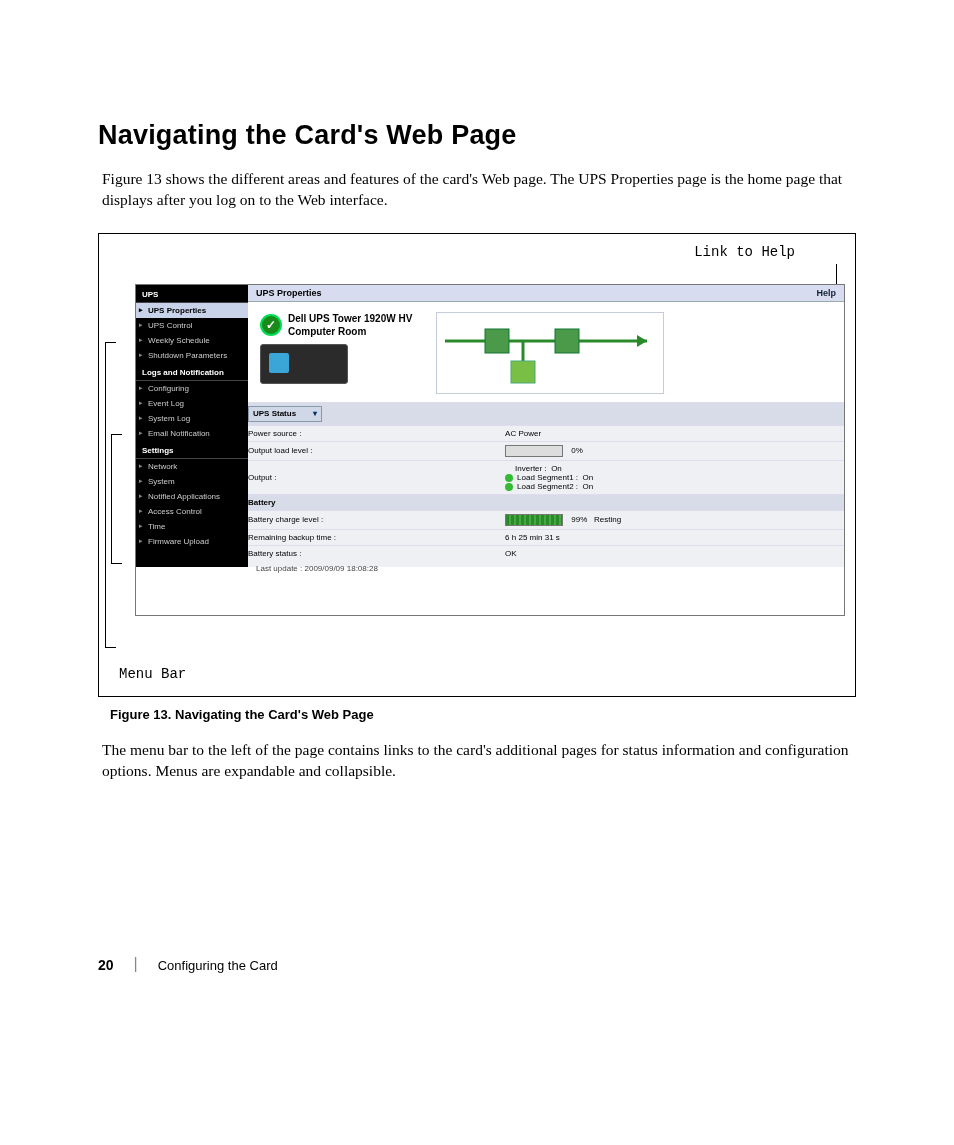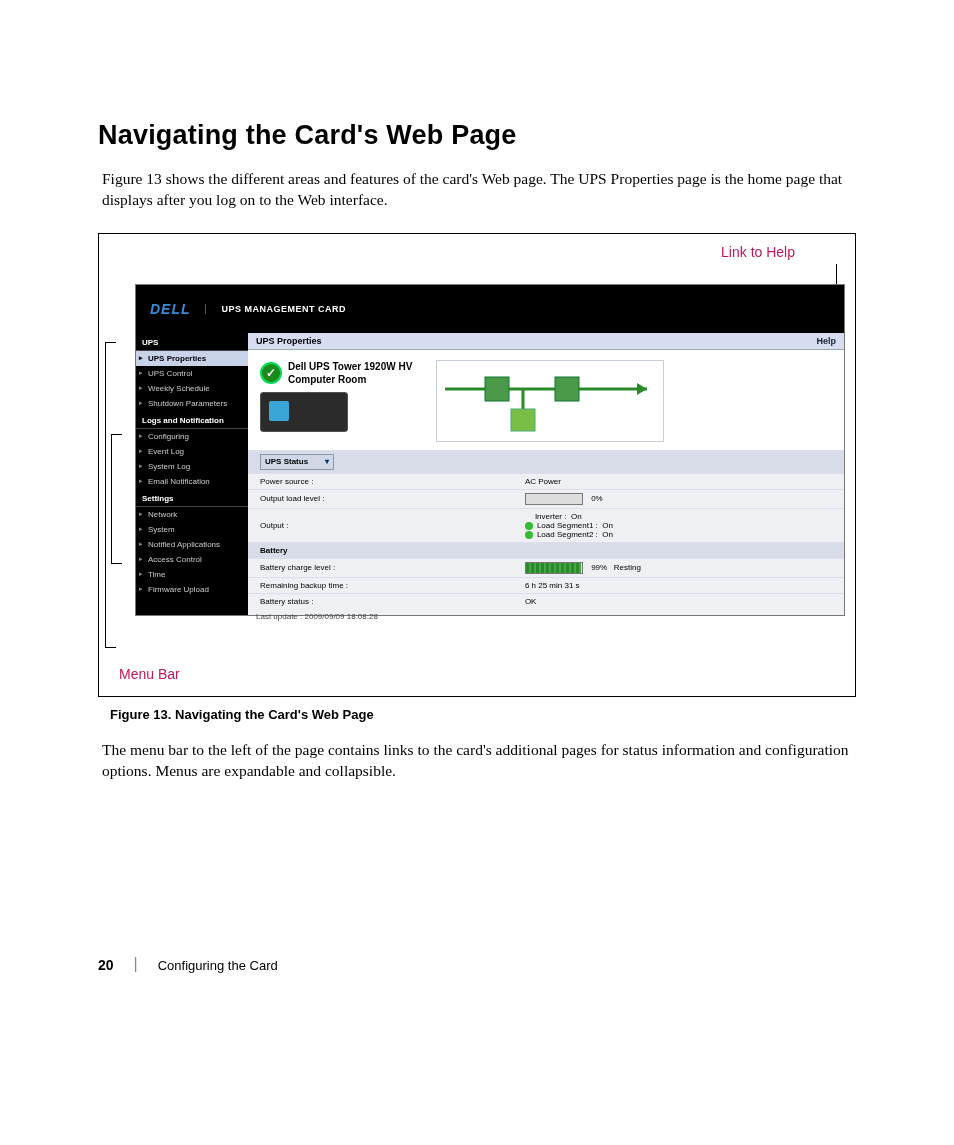--- a/index.html
+++ b/index.html
@@ -1,20 +1,20 @@
 <!DOCTYPE html>
 <html><head>
 <meta charset="utf-8">
 <style>
 html,body{margin:0;padding:0;background:#fff;font-family:Georgia,'Times New Roman',serif;color:#000}
 .page{width:954px;height:1043px;position:relative;box-sizing:border-box;padding:120px 98px 0 98px}
 h1{font-family:'Arial Black',Arial,sans-serif;font-weight:900;font-size:27px;margin:0 0 18px 0;letter-spacing:.2px}
 .para{font-size:15.5px;line-height:1.35;margin:0 0 22px 4px}
 .figbox{border:1px solid #000;height:462px;position:relative}
-.callout{position:absolute;font-family:Liberation Sans, sans-serif;font-size:14px;color:#be185d}
+.callout{position:absolute;font-family:Liberation Mono, monospace;font-size:14px;color:#000000}
 .call-top{top:10px;right:60px}
 .call-bot{bottom:14px;left:20px}
 .call-line-top{position:absolute;top:30px;right:18px;width:1px;height:116px;background:#000}
 .brack{position:absolute;border-left:1px solid #000;width:10px}
 .brack .t,.brack .b{position:absolute;left:0;width:10px;height:1px;background:#000}
 .brack .t{top:0}.brack .b{bottom:0}
 .brack1{left:6px;top:108px;height:306px}
 .brack2{left:12px;top:200px;height:130px}
 
 .app{position:absolute;left:36px;right:10px;top:50px;bottom:80px;border:1px solid #777;background:#fff;font-family:Arial,sans-serif;font-size:8px}
@@ -34,21 +34,21 @@
 .canvas{background:#fff;margin:0;padding:10px 12px 8px 12px;display:flex;gap:24px;align-items:flex-start}
 .device{display:flex;flex-direction:column;gap:6px}
 .devhead{display:flex;align-items:center;gap:6px}
 .chk{width:18px;height:18px;border-radius:50%;background:#1a8a1a;display:flex;align-items:center;justify-content:center;color:#fff;font-size:12px;font-weight:bold;border:2px solid #0d5}
 .devname{font-size:10px;font-weight:bold;line-height:1.3}
 .devimg{width:86px;height:38px;background:#2b2b2b;border-radius:3px;position:relative;border:1px solid #555}
 .devimg::after{content:"";position:absolute;left:8px;top:8px;width:20px;height:20px;background:#3aa6d8;border-radius:2px}
 .diagram{border:1px solid #c5ccda;height:80px;width:226px;position:relative}
 .diagram svg{position:absolute;inset:0}
 .tbl{width:100%;border-collapse:collapse;font-size:8px}
-.tbl td{padding:3px 12px;border-top:1px solid #dde;vertical-align:middle}
+.tbl td{padding:3px 0;border-top:1px solid #dde;vertical-align:middle}
 .tbl .h{background:#d7dce8;font-weight:bold}
 .sel{height:14px;width:64px;border:1px solid #89a;background:#d0d8e8;font-size:8px;padding:0 4px;display:inline-flex;align-items:center;justify-content:space-between}
 .barfill{display:inline-block;width:56px;height:10px;border:1px solid #777;background:#ddd;position:relative;vertical-align:middle;margin-right:6px}
 .barfill i{position:absolute;left:0;top:0;bottom:0;background:repeating-linear-gradient(90deg,#2a8a2a 0 3px,#45a845 3px 5px)}
 .dot{display:inline-block;width:8px;height:8px;border-radius:50%;background:#3b3;margin:0 4px 0 0;vertical-align:middle}
 .foot{font-size:8px;color:#444;padding:3px 8px}
 
 .figcap{font-family:Arial,sans-serif;font-weight:bold;font-size:13px;margin:10px 0 18px 12px}
 
 .pfoot{position:absolute;bottom:70px;left:98px;display:flex;align-items:flex-end;font-family:Arial,sans-serif}
@@ -70,24 +70,20 @@
         <i class="t"></i>
         <i class="b"></i>
       </span>
     <span class="brack brack2">
         <i class="t"></i>
         <i class="b"></i>
       </span>
     <span class="callout call-bot">Menu Bar</span>
 
     <div class="app">
-      <div class="hdr">
-        <span class="logo">DELL</span>
-        <span class="hdrText">UPS MANAGEMENT CARD</span>
-      </div>
       <div class="body">
         <div class="side">
           <div class="grp">UPS</div>
           <a class="active">UPS Properties</a>
           <a>UPS Control</a>
           <a>Weekly Schedule</a>
           <a>Shutdown Parameters</a>
           <div class="grp">Logs and Notification</div>
           <a>Configuring</a>
           <a>Event Log</a>

